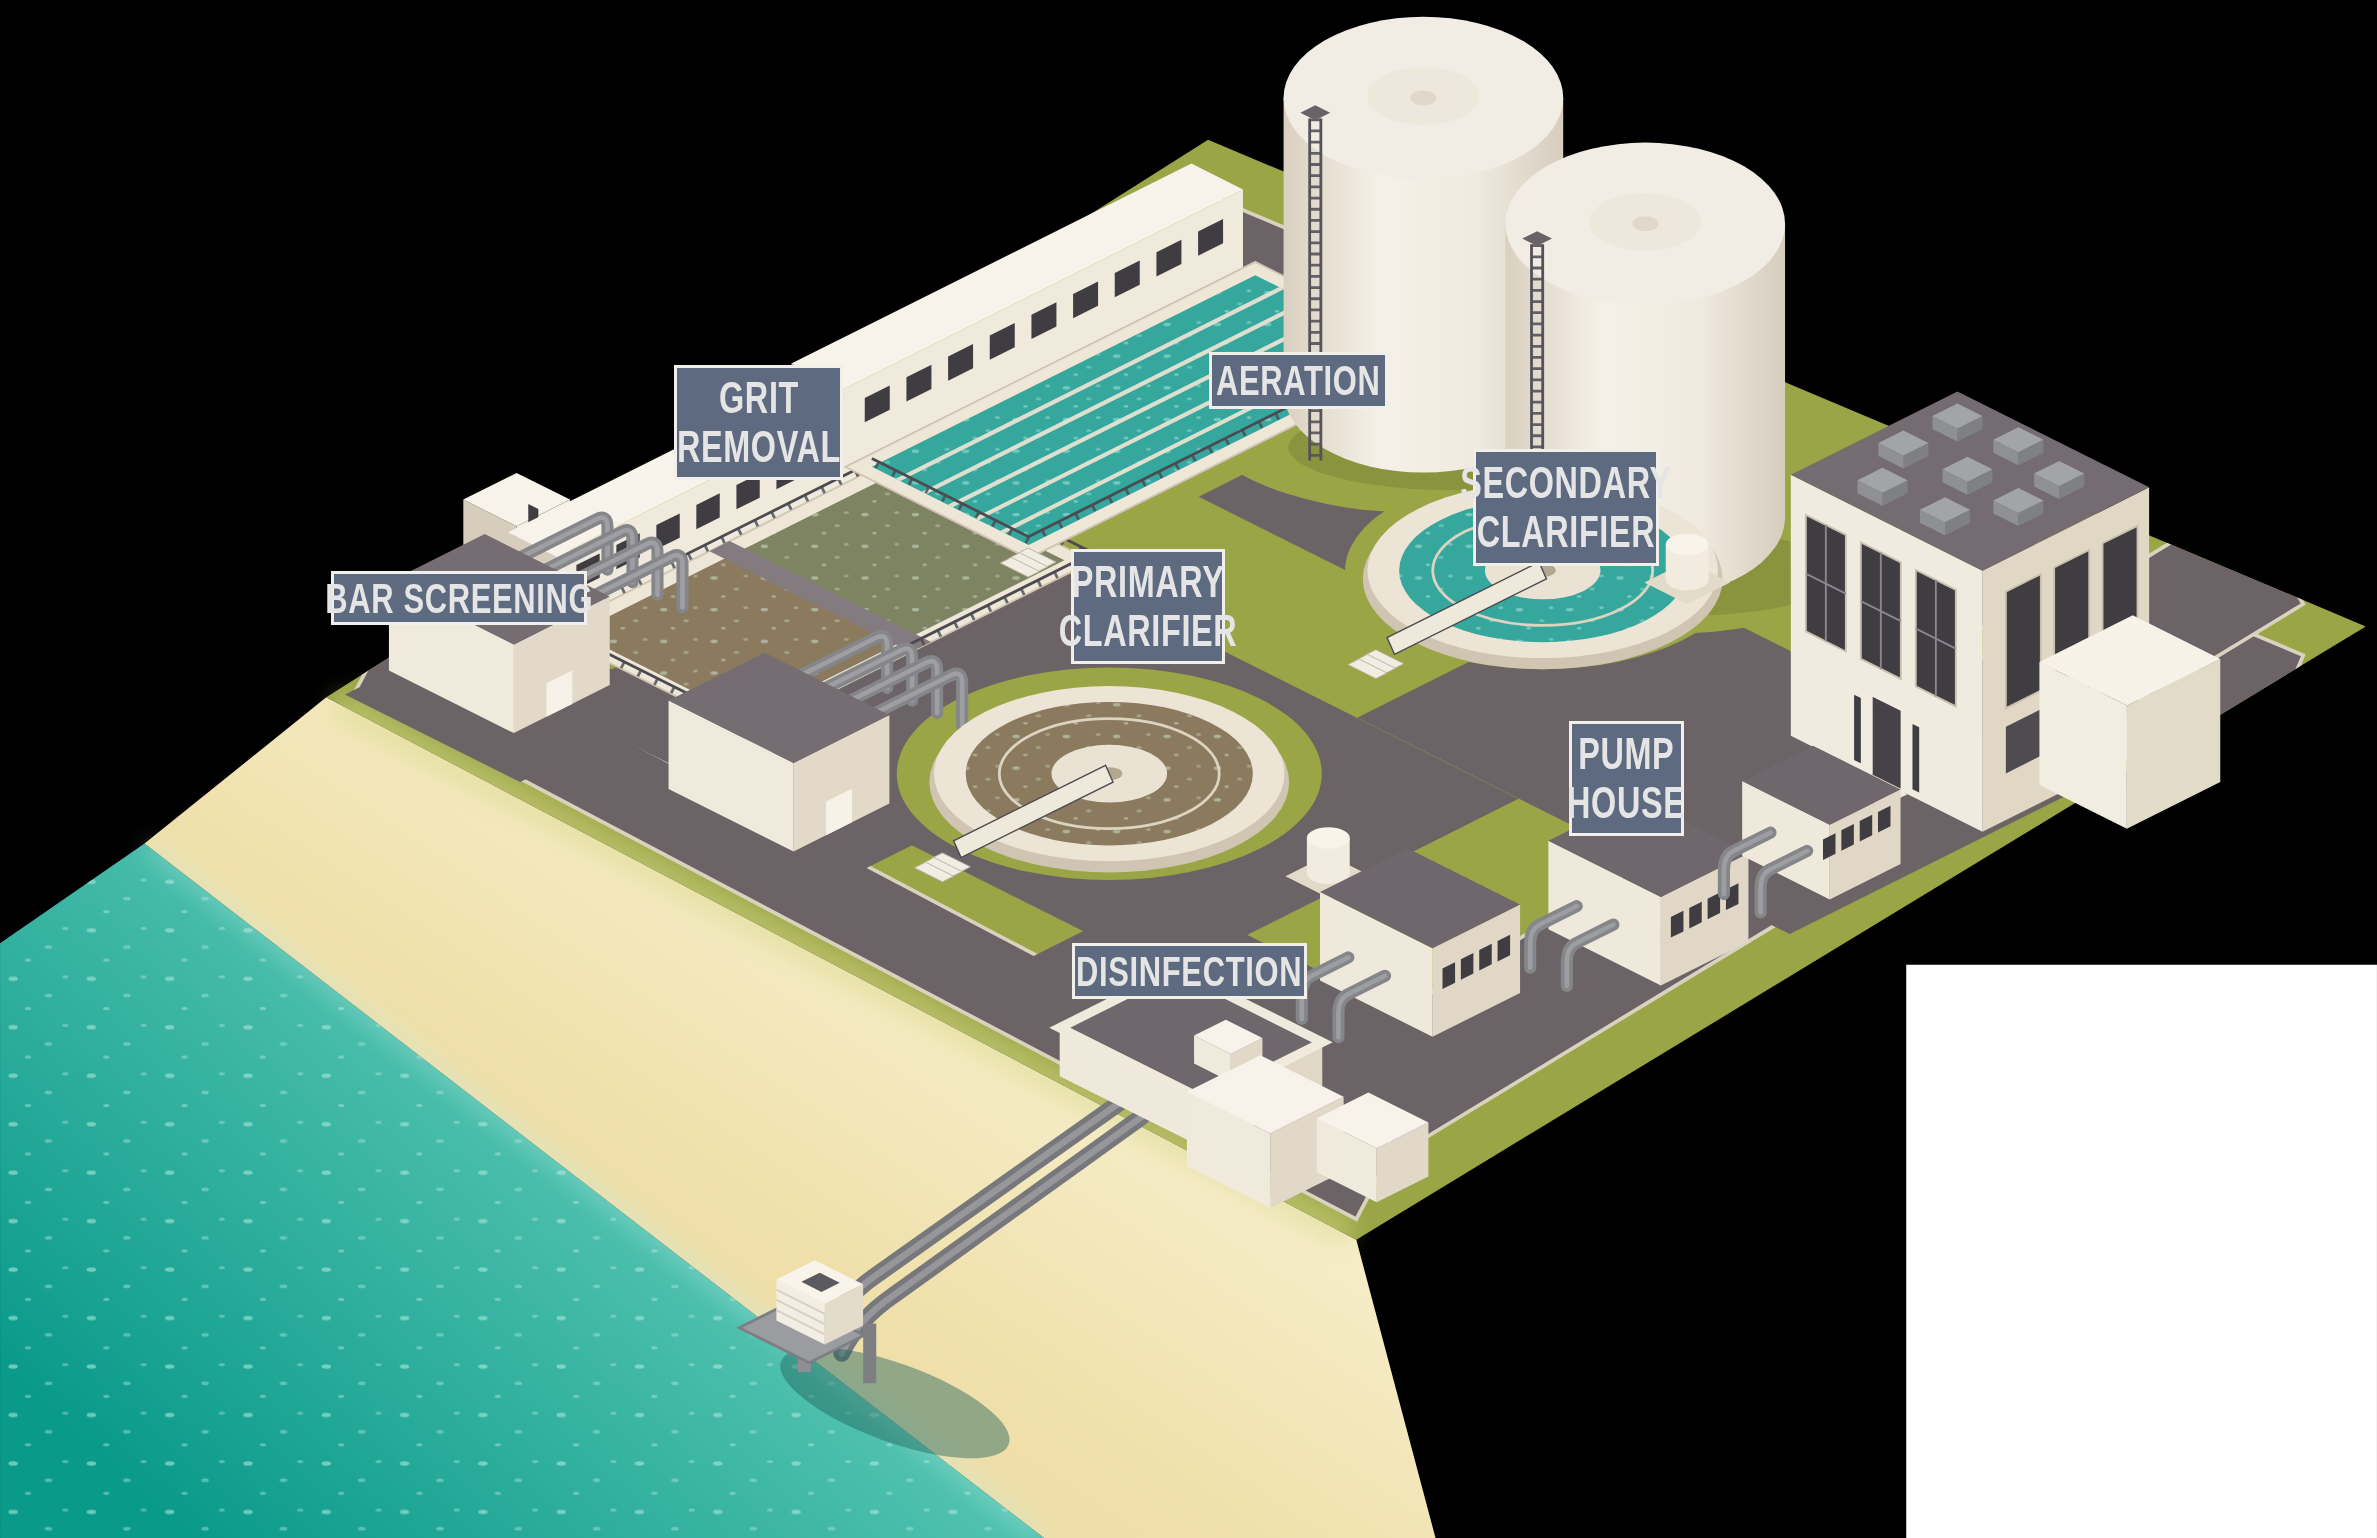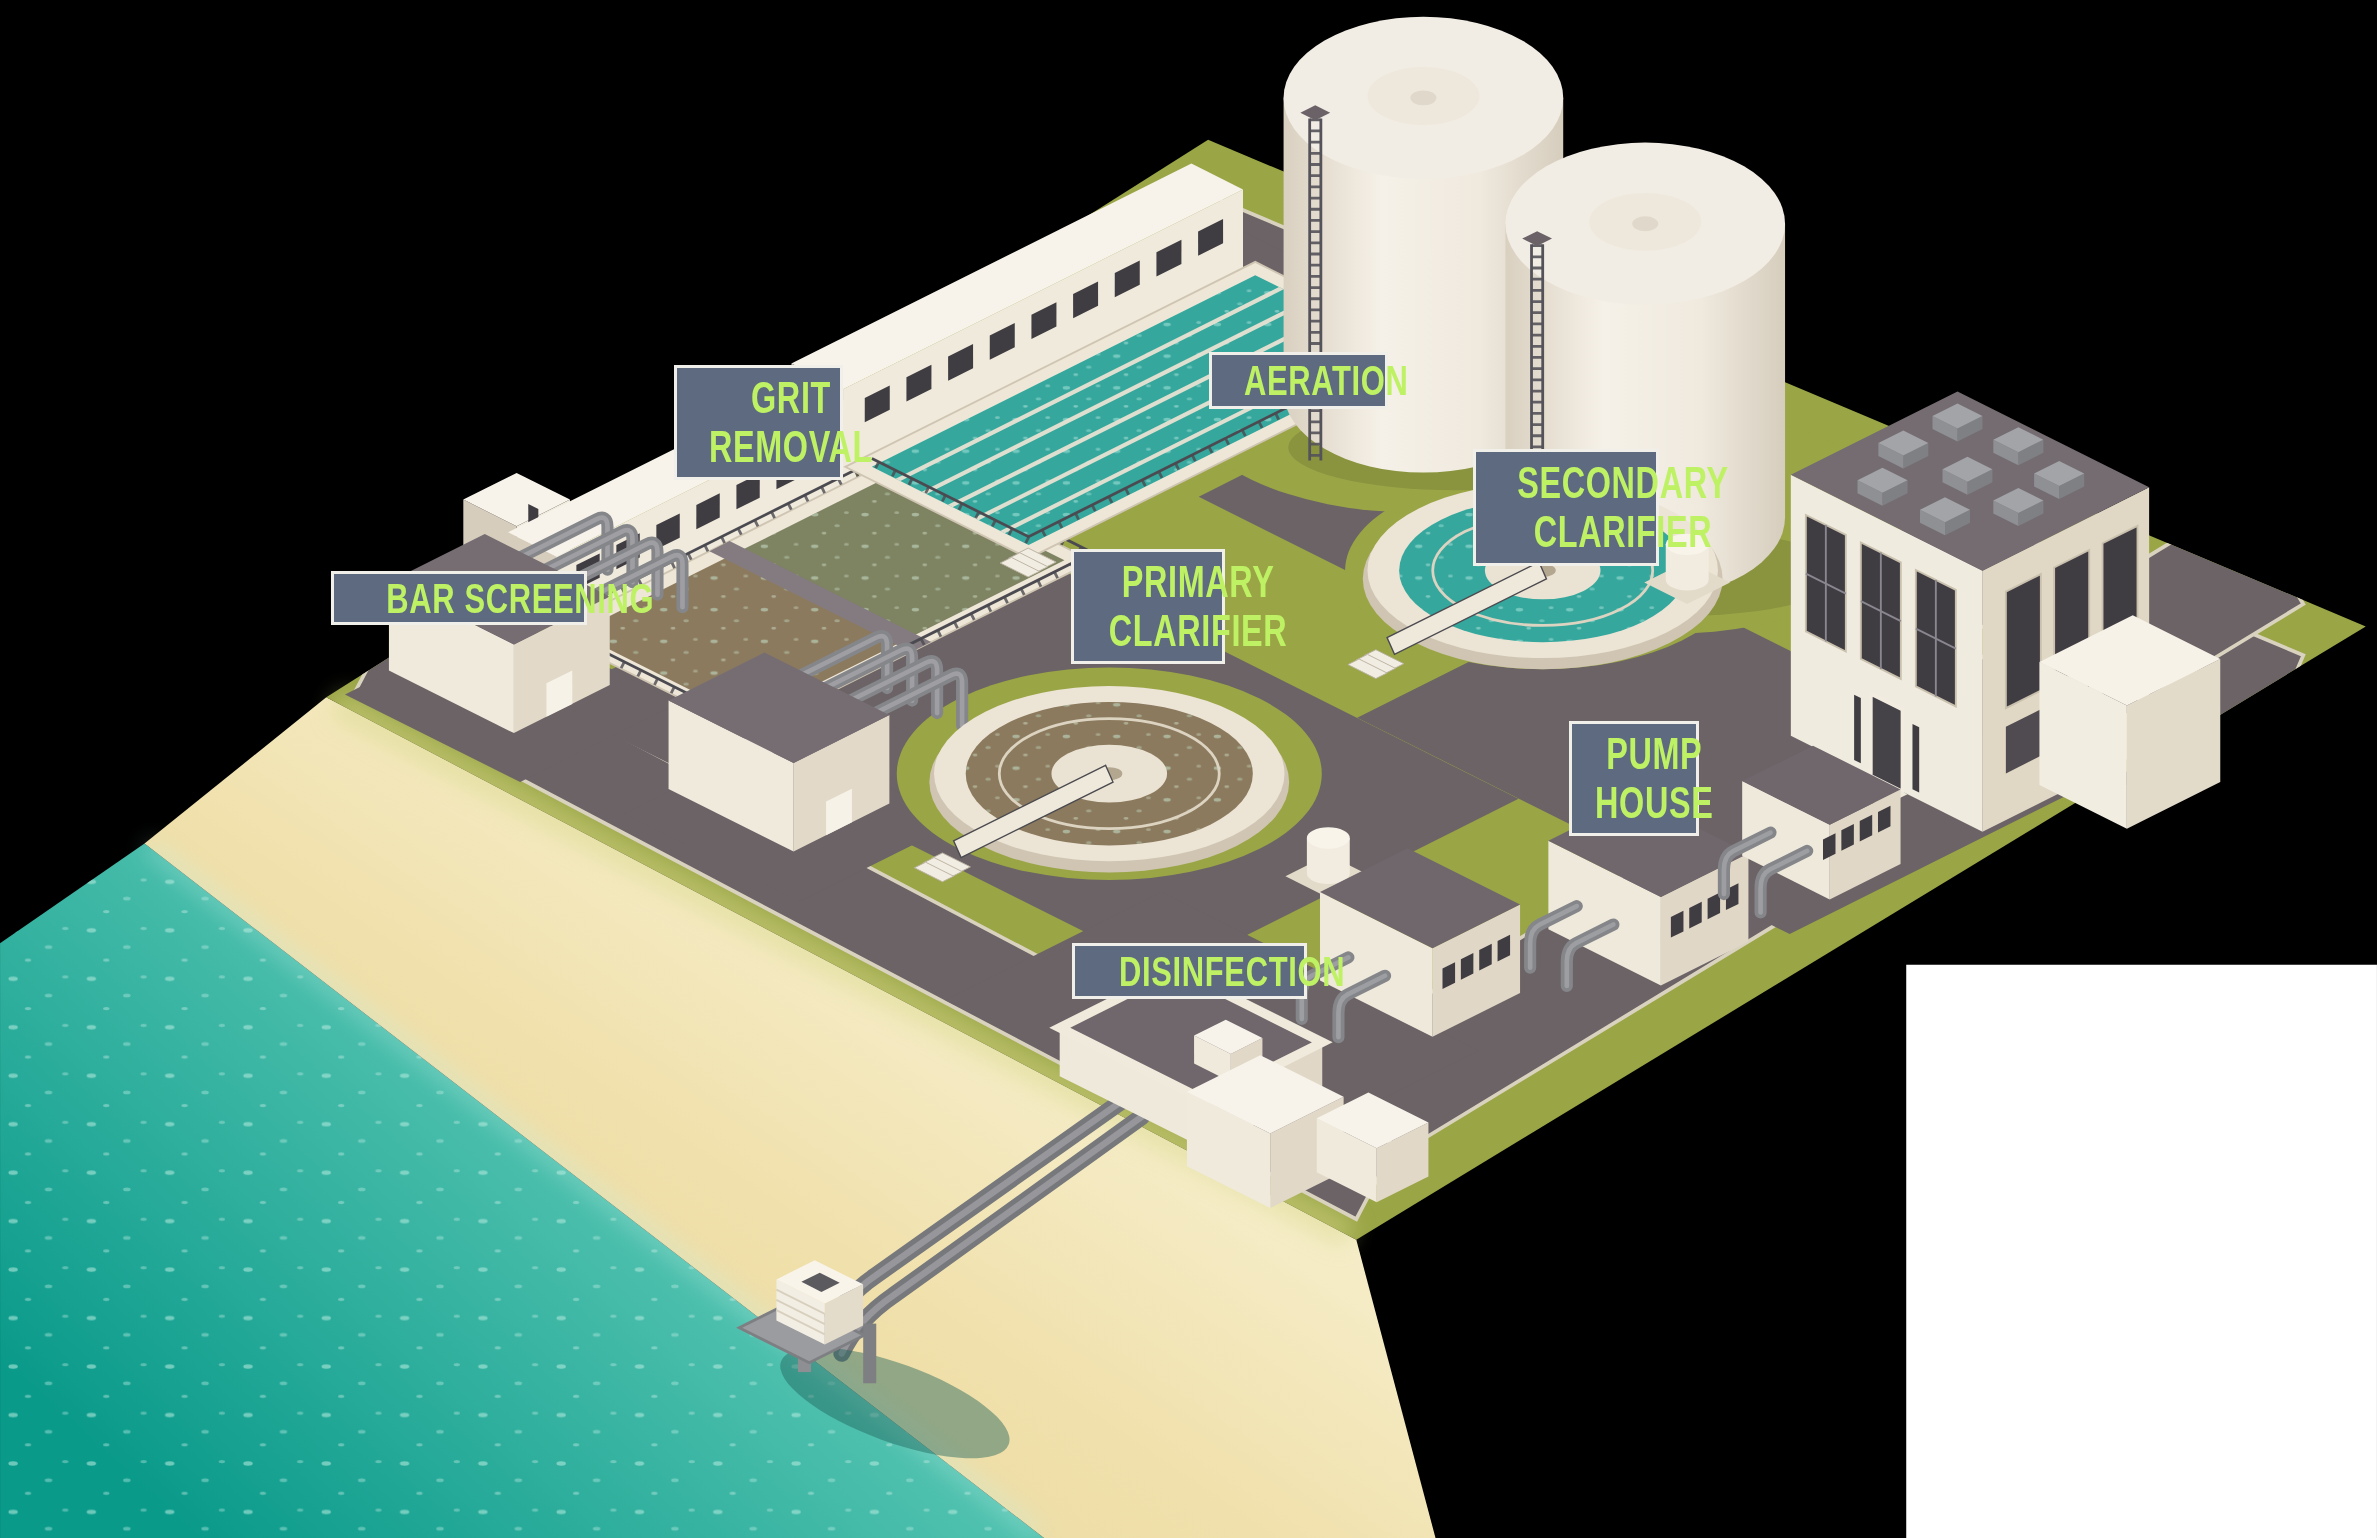--- a/index.html
+++ b/index.html
@@ -1,29 +1,29 @@
 <!DOCTYPE html>
 <html style="font-size:15px"><head>
 <meta charset="utf-8">
 <style>
   html,body{margin:0;padding:0;background:#000;}
   body{position:relative;width:2377px;height:1538px;overflow:hidden;
        font-family:"Liberation Sans", sans-serif;}
   #scene{position:absolute;left:0;top:0;}
-  .lbl{position:absolute;display:flex;flex-direction:column;align-items:flex-start;justify-content:center;
-       background:#5d6a7f;border:3.7px solid #f1efe9;color:#bef264;font-weight:bold;z-index:5;
+  .lbl{position:absolute;display:flex;flex-direction:column;align-items:center;justify-content:center;
+       background:#5d6a7f;border:3.7px solid #f1efe9;color:#e5e5e5;font-weight:bold;z-index:5;
        box-sizing:border-box;text-align:center;}
   .lbl .cond{transform:scaleX(0.72);transform-origin:center;display:block;white-space:nowrap;}
   .lbl .cond span{display:block;line-height:1.08;letter-spacing:0.9px;}
   #lbl-bar {left:331px; top:571px; width:256px;height:54px; font-size:43px;}
   #lbl-grit{left:674px; top:365px; width:169px;height:115px;font-size:45px;}
   #lbl-aer {left:1173px;top:352px; width:179px;height:57px; font-size:43px;margin-left:36px;}
   #lbl-pri {left:1071px;top:549px; width:154px;height:115px;font-size:45px;}
   #lbl-sec {left:1473px;top:449px; width:186px;height:117px;font-size:45px;}
-  #lbl-pump{left:1569px;top:721px; width:130px;height:115px;font-size:45px;}
+  #lbl-pump{left:1569px;top:721px; width:115px;height:115px;font-size:45px;}
   #lbl-dis {left:1072px;top:943px;width:235px;height:56px; font-size:43px;}
 </style>
 </head>
 <body>
 
 <svg id="scene" width="2377" height="1538" viewBox="0 0 2550 1650">
   <defs>
     <clipPath id="siteClip">
       <polygon points="1296,150 2538,672 1455,1330 350,748"></polygon>
     </clipPath>

